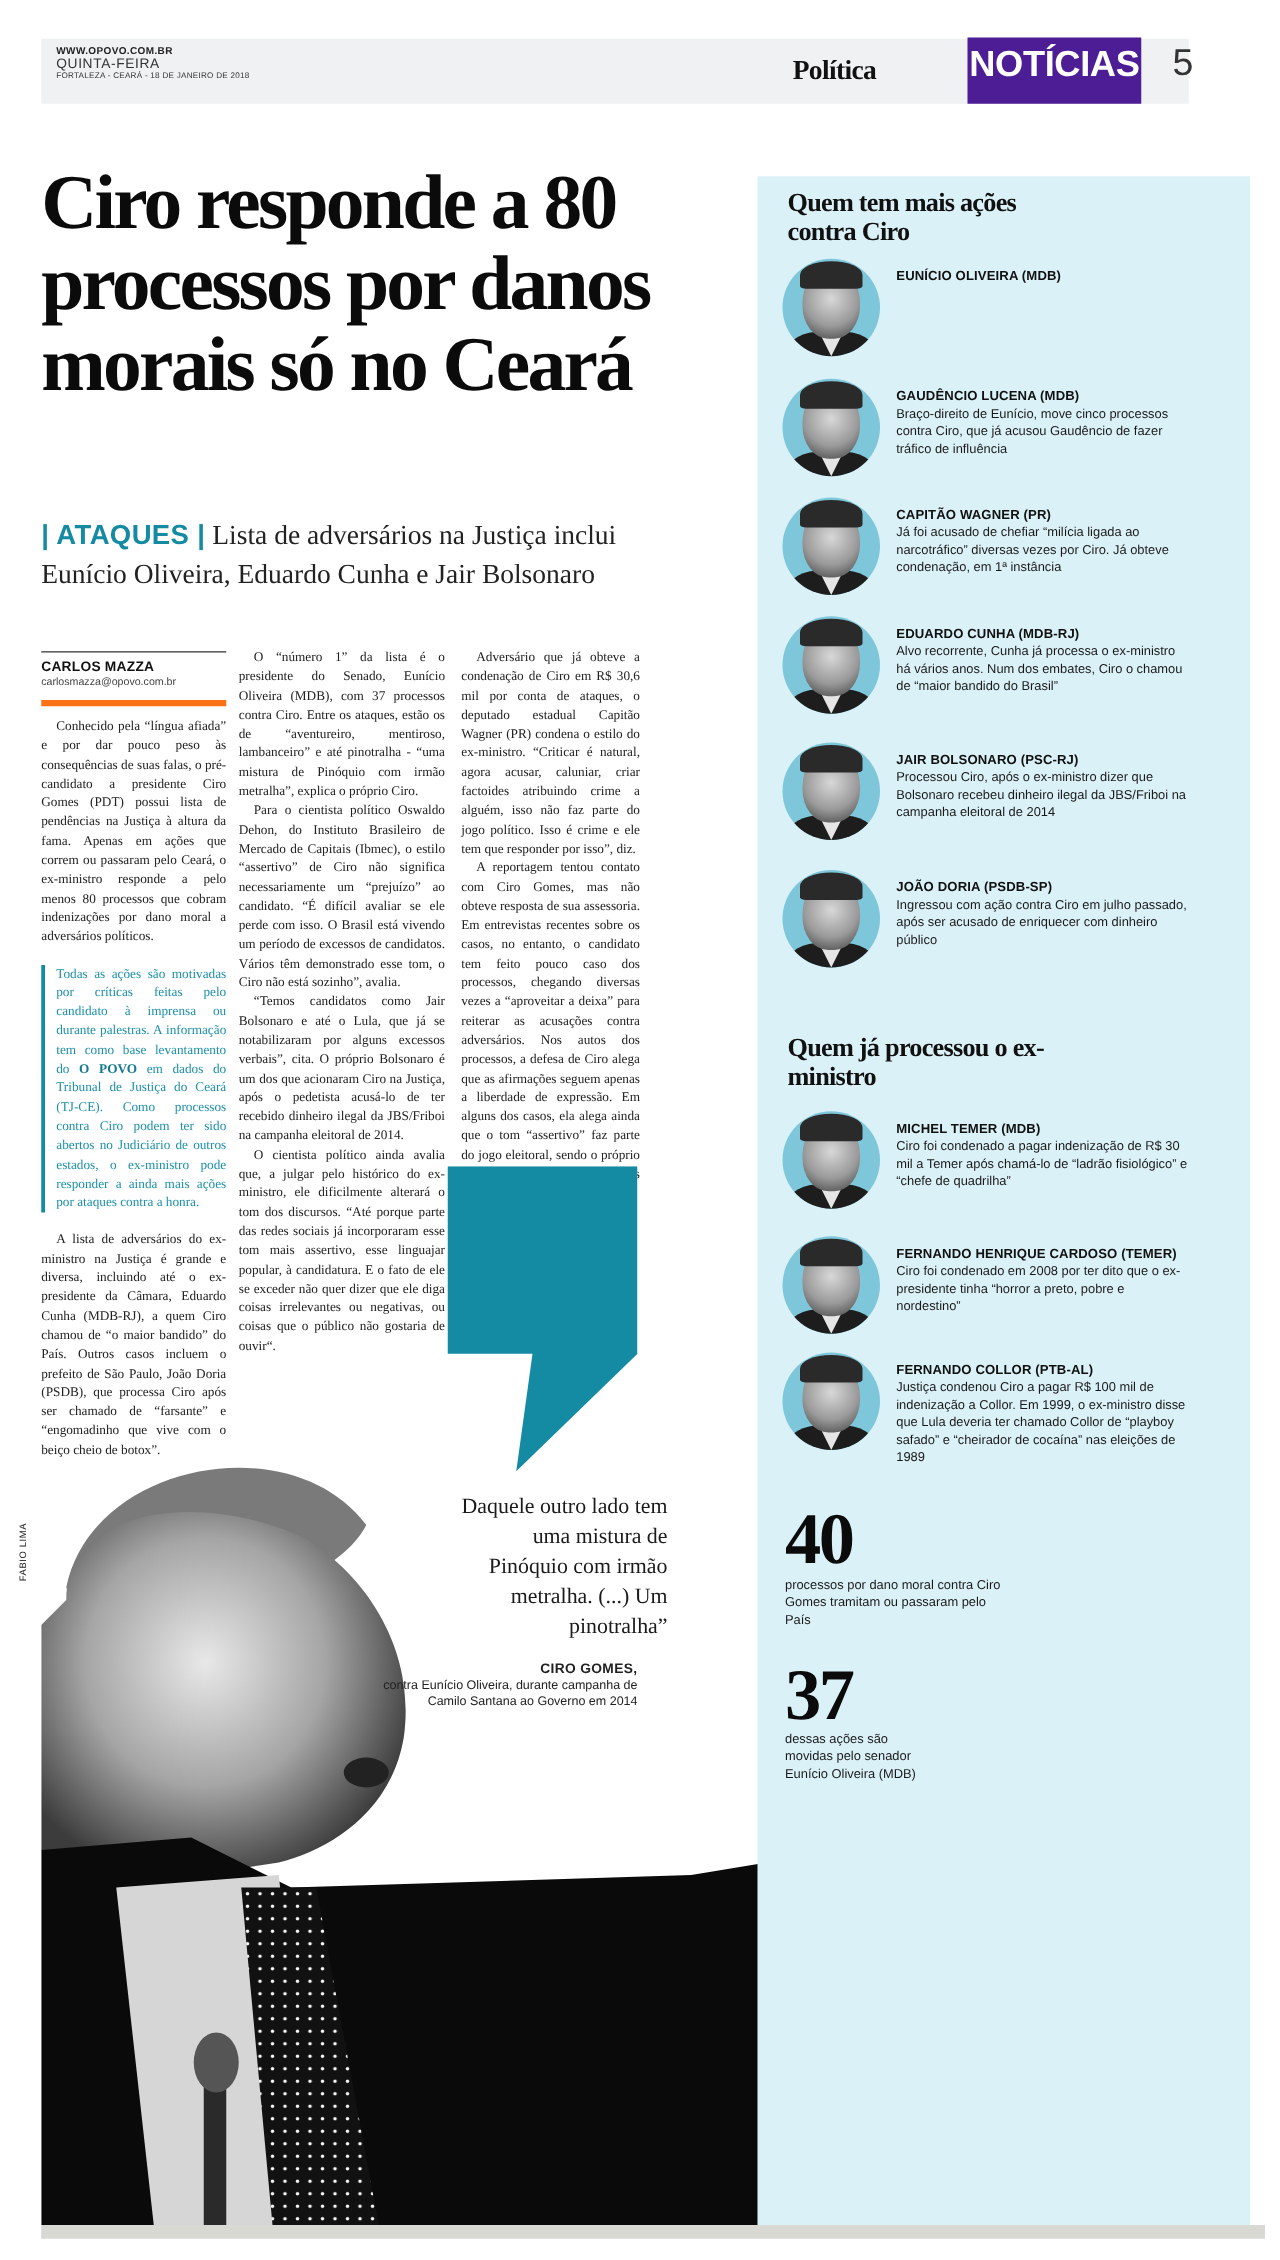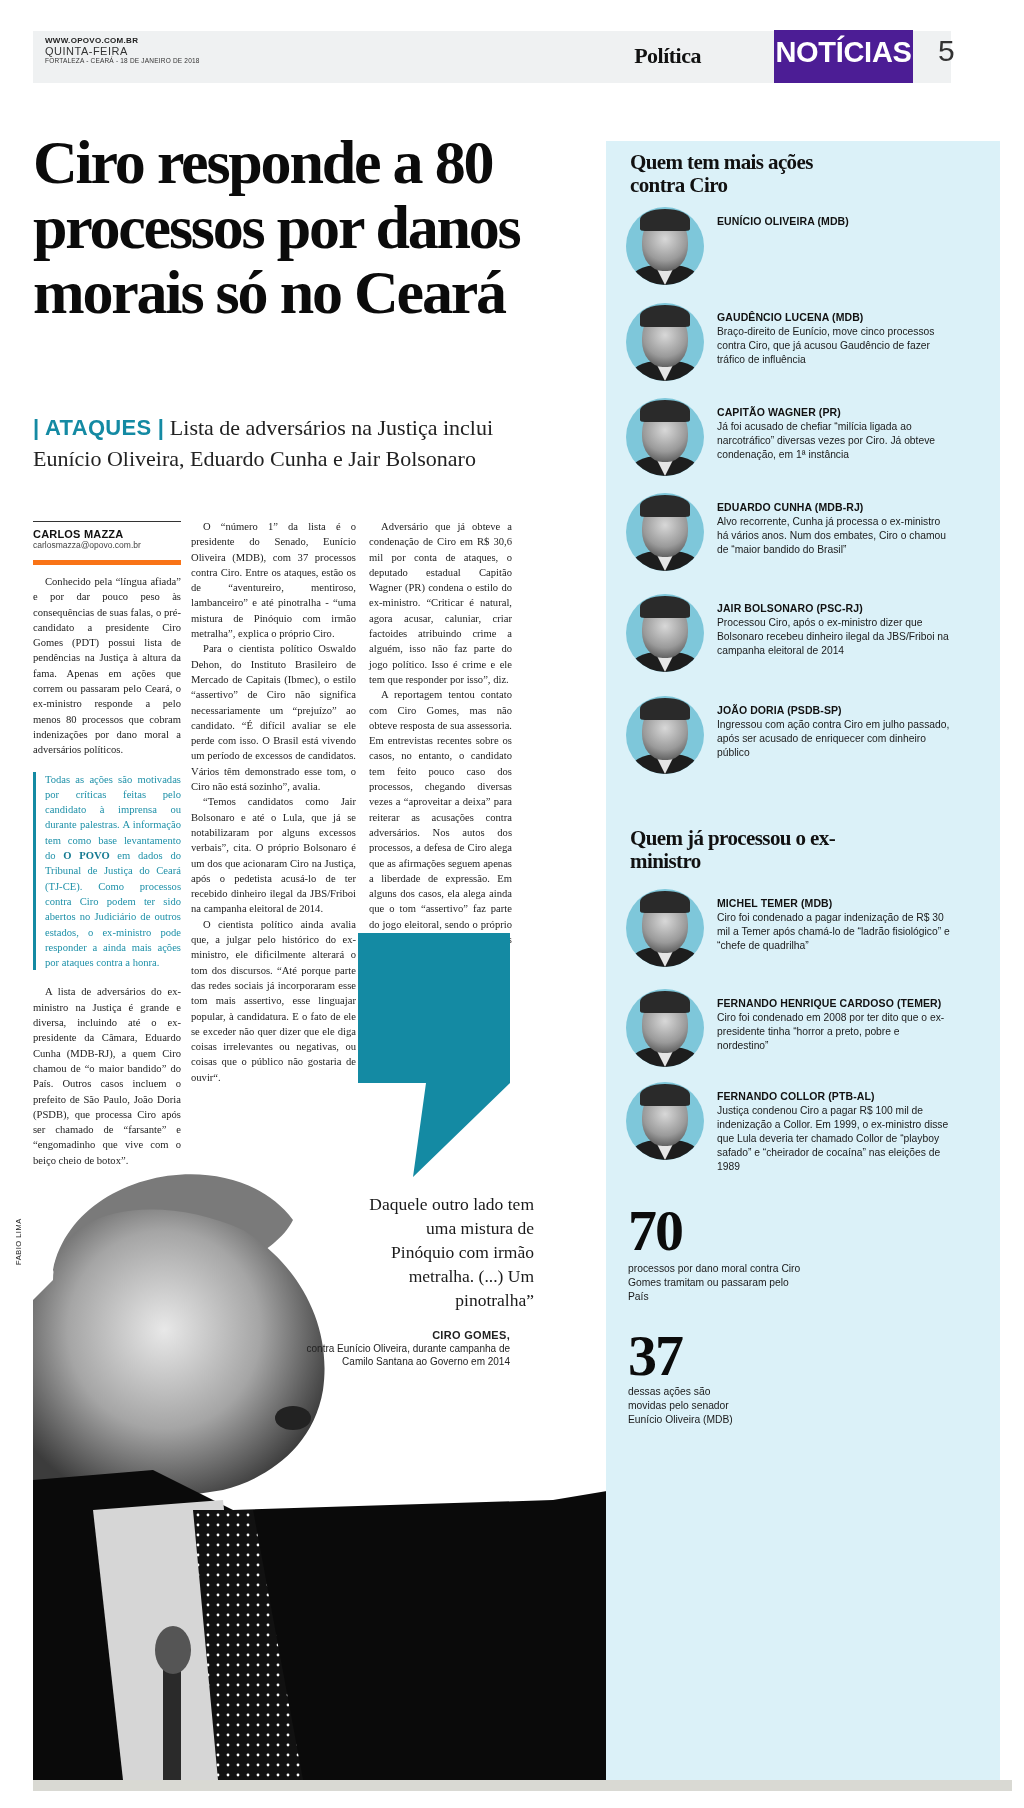--- a/index.html
+++ b/index.html
@@ -243,19 +243,19 @@
     <div class="avatar">
         <div class="body"></div>
         <div class="collar"></div>
         <div class="head"></div>
         <div class="hair"></div>
       </div>
     <div class="p-name">FERNANDO COLLOR (PTB-AL)</div>
     <div class="p-desc">Justiça condenou Ciro a pagar R$ 100 mil de indenização a Collor. Em 1999, o ex-ministro disse que Lula deveria ter chamado Collor de “playboy safado” e “cheirador de cocaína” nas eleições de 1989</div>
   </div>
 
-  <div class="stat-num" style="top:1065px;">70</div>
+  <div class="stat-num" style="top:1065px;">40</div>
   <div class="stat-txt" style="top:1121px; width:180px;">processos por dano moral contra Ciro Gomes tramitam ou passaram pelo País</div>
   <div class="stat-num" style="top:1190px;">37</div>
   <div class="stat-txt" style="top:1244px; width:120px;">dessas ações são movidas pelo senador Eunício Oliveira (MDB)</div>
 </div>
 
 <div class="footer-bar"></div>
 
 </body></html>

